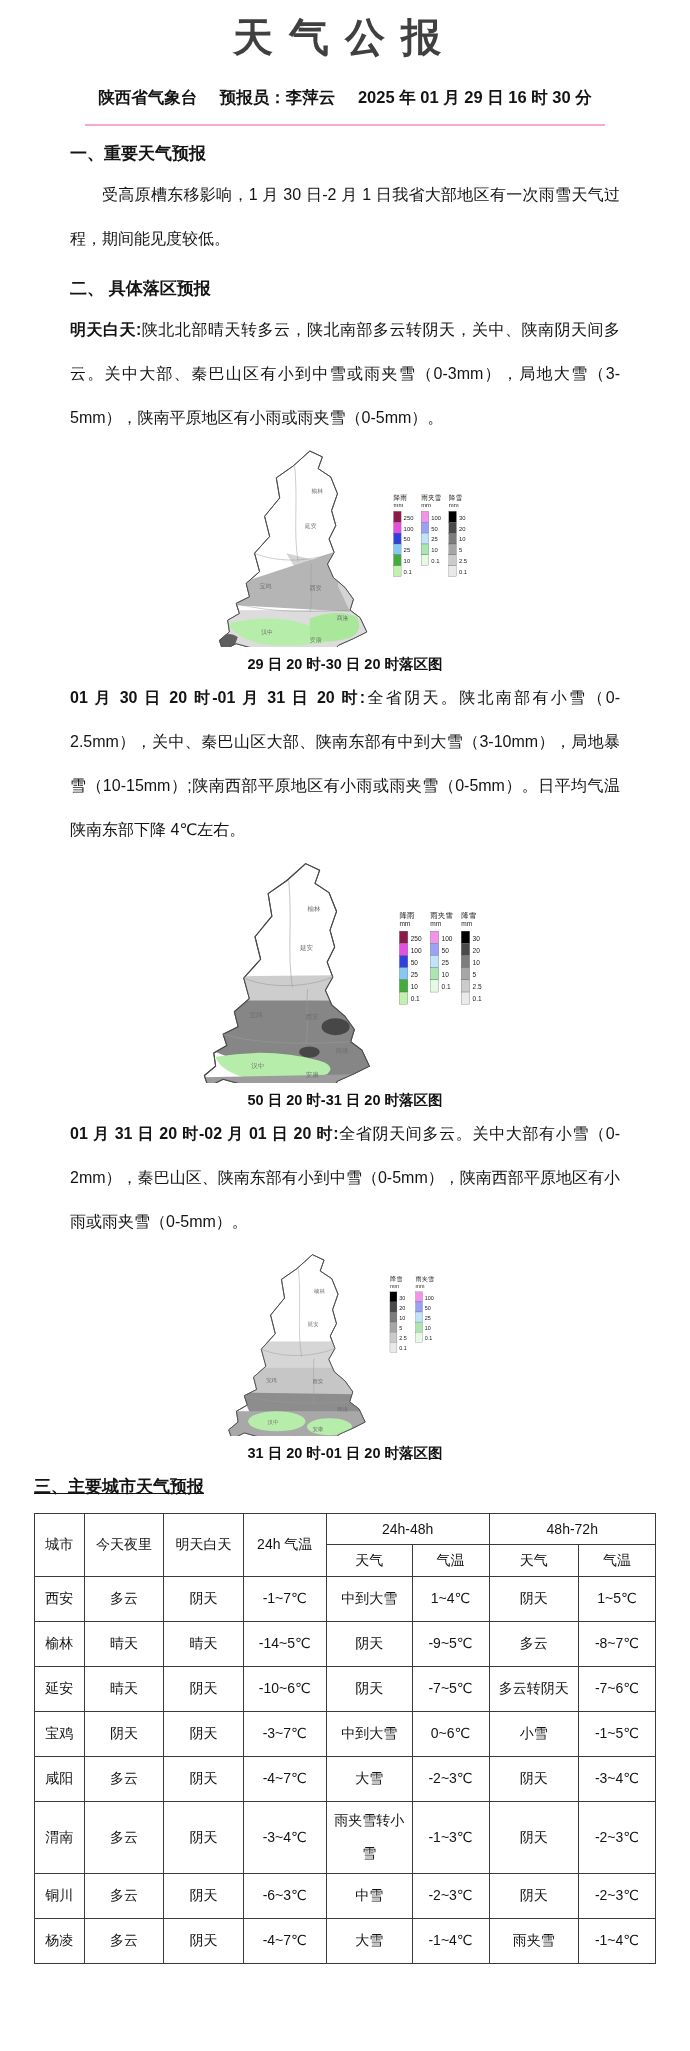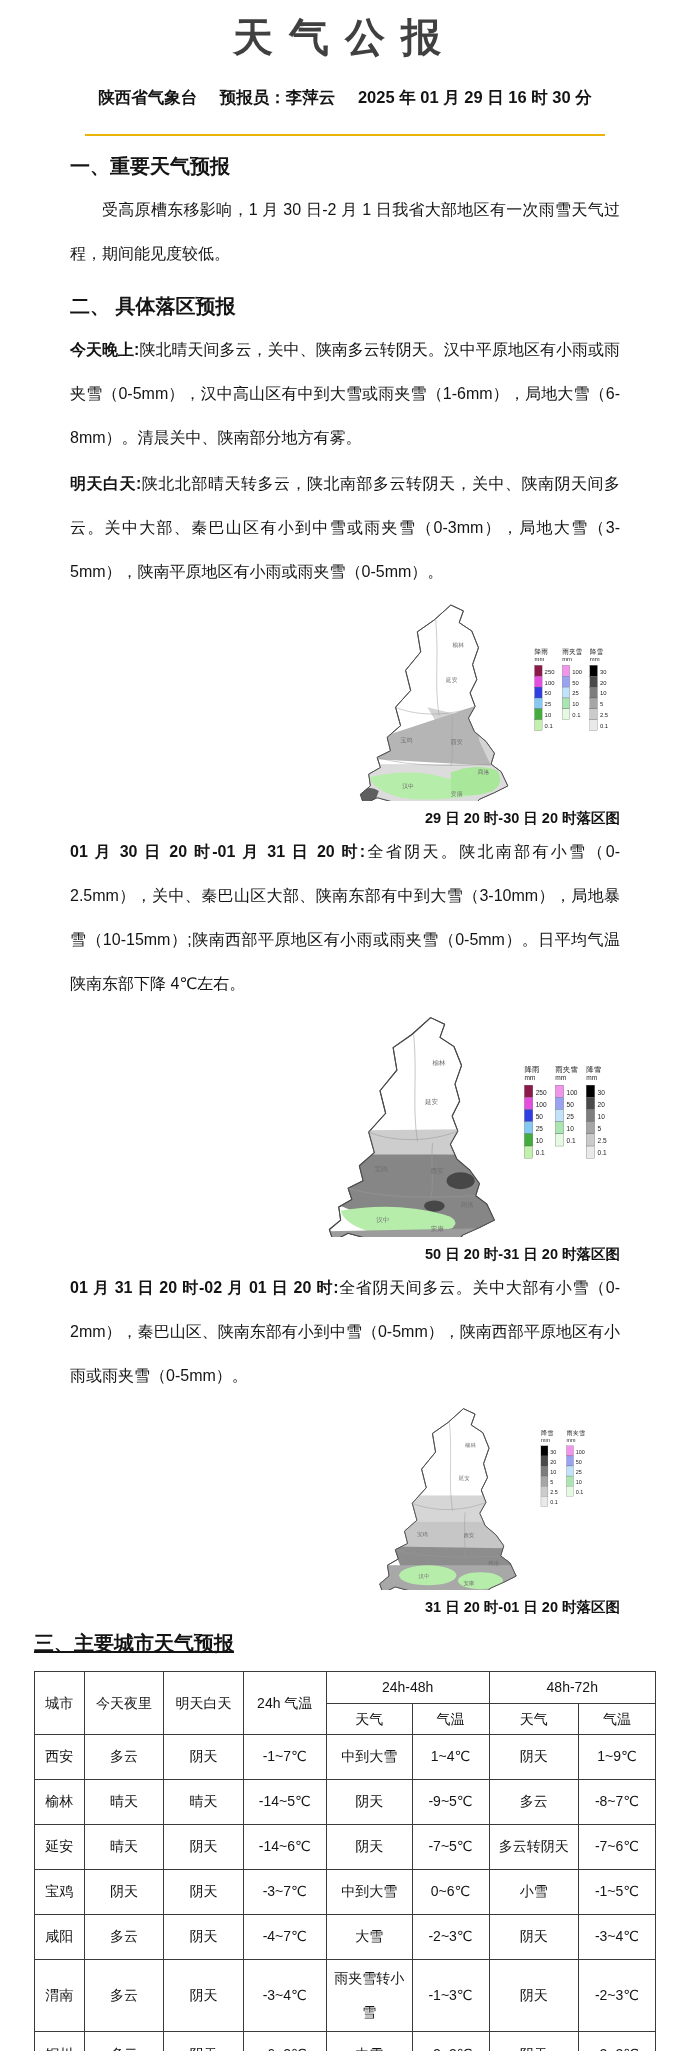--- a/index.html
+++ b/index.html
@@ -9,33 +9,33 @@
     color:#141414;
   }
   .page{width:690px;}
   h1.title{
     margin:10px 0 22px 0;text-align:center;
     font-size:40px;font-weight:bold;color:#404040;letter-spacing:16px;
   }
   .meta-wrap{text-align:center;margin-bottom:6px;}
   .meta{
     display:inline-block;font-size:16.5px;font-weight:bold;
-    padding:0 4px 25px 4px;border-bottom:2px solid #eab308;
+    padding:0 4px 15px 4px;border-bottom:2px solid #f9a8d4;
   }
   .meta span{margin:0 9px;}
   .content{padding:0 70px;}
   h2.sec{
-    font-size:20px;font-weight:bold;margin:14px 0 6px 0;line-height:1.6;
+    font-size:17px;font-weight:bold;margin:14px 0 6px 0;line-height:1.6;
   }
   p.body-para{
     font-size:16px;line-height:44px;margin:0 0 2px 0;text-align:justify;
   }
   p.indent{text-indent:2em;}
   p.body-para b{font-weight:bold;}
-  figure.mapfig{margin:6px 0 2px 0;text-align:right;}
+  figure.mapfig{margin:6px 0 2px 0;text-align:center;}
   figure.mapfig svg{display:inline-block;}
   figcaption.mapcap{
     font-size:14.5px;font-weight:bold;margin-top:4px;color:#111;
   }
   .sec3{padding:0 34px;}
   .sec3 h2.sec{margin:10px 0 12px 0;text-decoration:underline;}
   table.citytable{
     width:100%;border-collapse:collapse;table-layout:fixed;
     font-size:14px;color:#141414;
   }
@@ -76,21 +76,20 @@
     </div>
   </div>
 
   <div class="content">
 
     <h2 class="sec">一、重要天气预报</h2>
     <p class="body-para indent">受高原槽东移影响，1 月 30 日-2 月 1 日我省大部地区有一次雨雪天气过程，期间能见度较低。</p>
 
     <h2 class="sec">二、 具体落区预报</h2>
 
-    <p class="body-para"><b>今天晚上:</b><span>陕北晴天间多云，关中、陕南多云转阴天。汉中平原地区有小雨或雨夹雪（0-5mm），汉中高山区有中到大雪或雨夹雪（1-6mm），局地大雪（6-8mm）。清晨关中、陕南部分地方有雾。</span></p>
 
     <p class="body-para"><b>明天白天:</b><span>陕北北部晴天转多云，陕北南部多云转阴天，关中、陕南阴天间多云。关中大部、秦巴山区有小到中雪或雨夹雪（0-3mm），局地大雪（3-5mm），陕南平原地区有小雨或雨夹雪（0-5mm）。</span></p>
 
     <figure class="mapfig">
       <svg width="268" height="201" viewBox="0 0 320 240">
         <defs>
           <clipPath id="clip1">
               <path d="M118,6 L133,13 L128,27 L143,37 L151,57 L144,77 L149,95 L141,111 L147,127 L139,141 L146,157 L160,169 L170,183 L166,196 L178,205 L186,222 L170,230 L152,238 L142,252 L128,248 L112,256 L92,250 L72,252 L52,242 L30,236 L14,244 L10,232 L22,222 L20,208 L34,200 L30,188 L46,180 L42,164 L58,150 L52,128 L70,108 L64,84 L82,62 L78,38 L98,24 Z"></path>
             </clipPath>
         </defs>
@@ -345,37 +344,37 @@
       </thead>
       <tbody>
           <tr>
             <td>西安</td>
             <td>多云</td>
             <td>阴天</td>
             <td>-1~7℃</td>
             <td>中到大雪</td>
             <td>1~4℃</td>
             <td>阴天</td>
-            <td>1~9℃</td>
+            <td>1~5℃</td>
           </tr>
           <tr>
             <td>榆林</td>
             <td>晴天</td>
             <td>晴天</td>
             <td>-14~5℃</td>
             <td>阴天</td>
             <td>-9~5℃</td>
             <td>多云</td>
             <td>-8~7℃</td>
           </tr>
           <tr>
             <td>延安</td>
             <td>晴天</td>
             <td>阴天</td>
-            <td>-14~6℃</td>
+            <td>-10~6℃</td>
             <td>阴天</td>
             <td>-7~5℃</td>
             <td>多云转阴天</td>
             <td>-7~6℃</td>
           </tr>
           <tr>
             <td>宝鸡</td>
             <td>阴天</td>
             <td>阴天</td>
             <td>-3~7℃</td>

